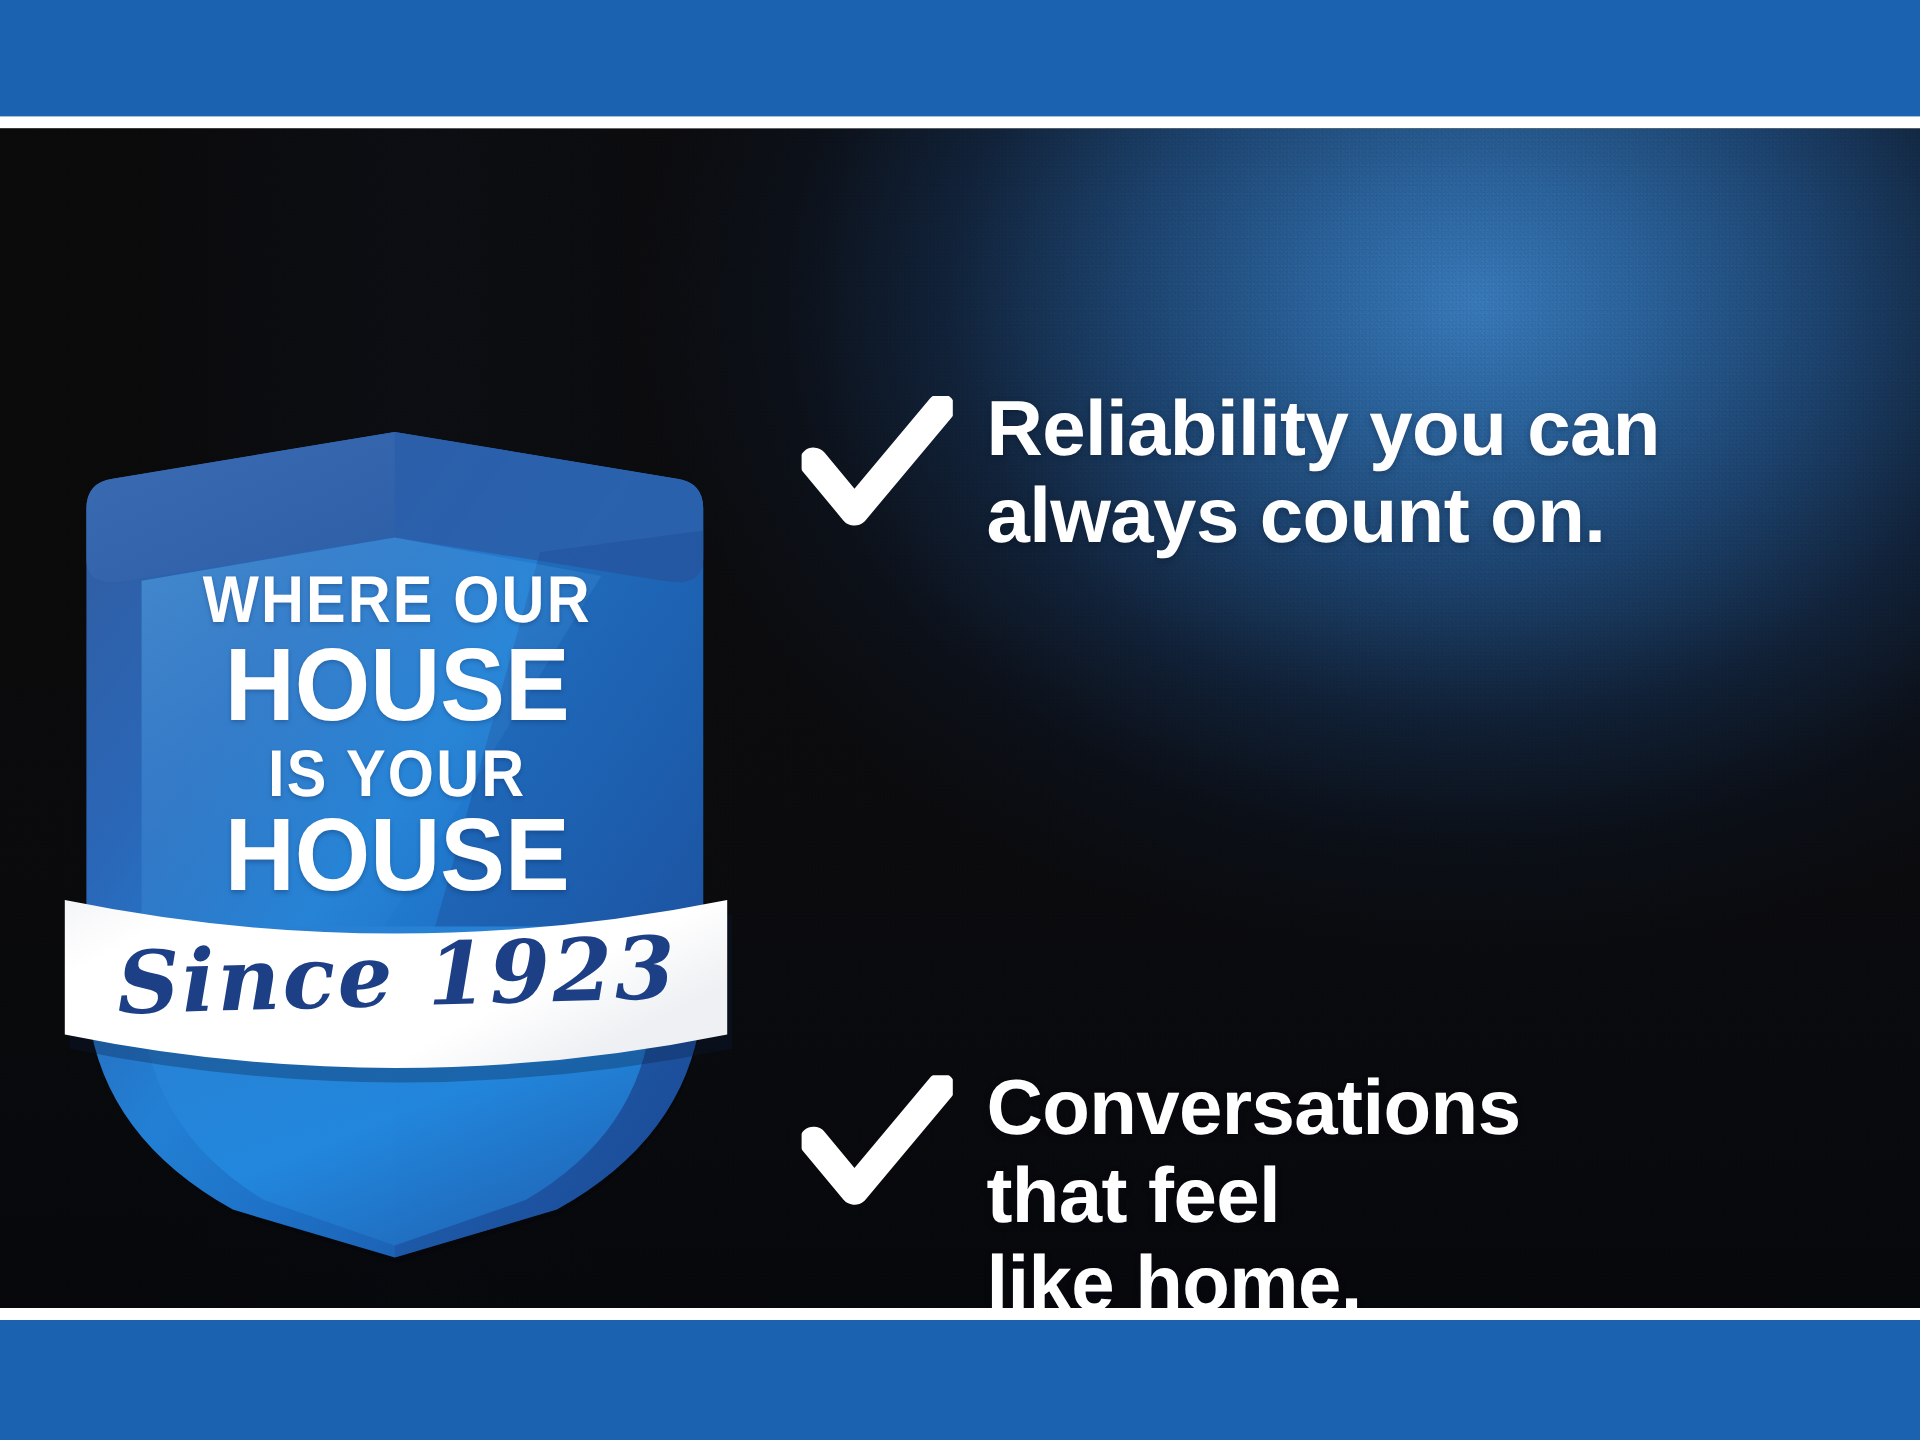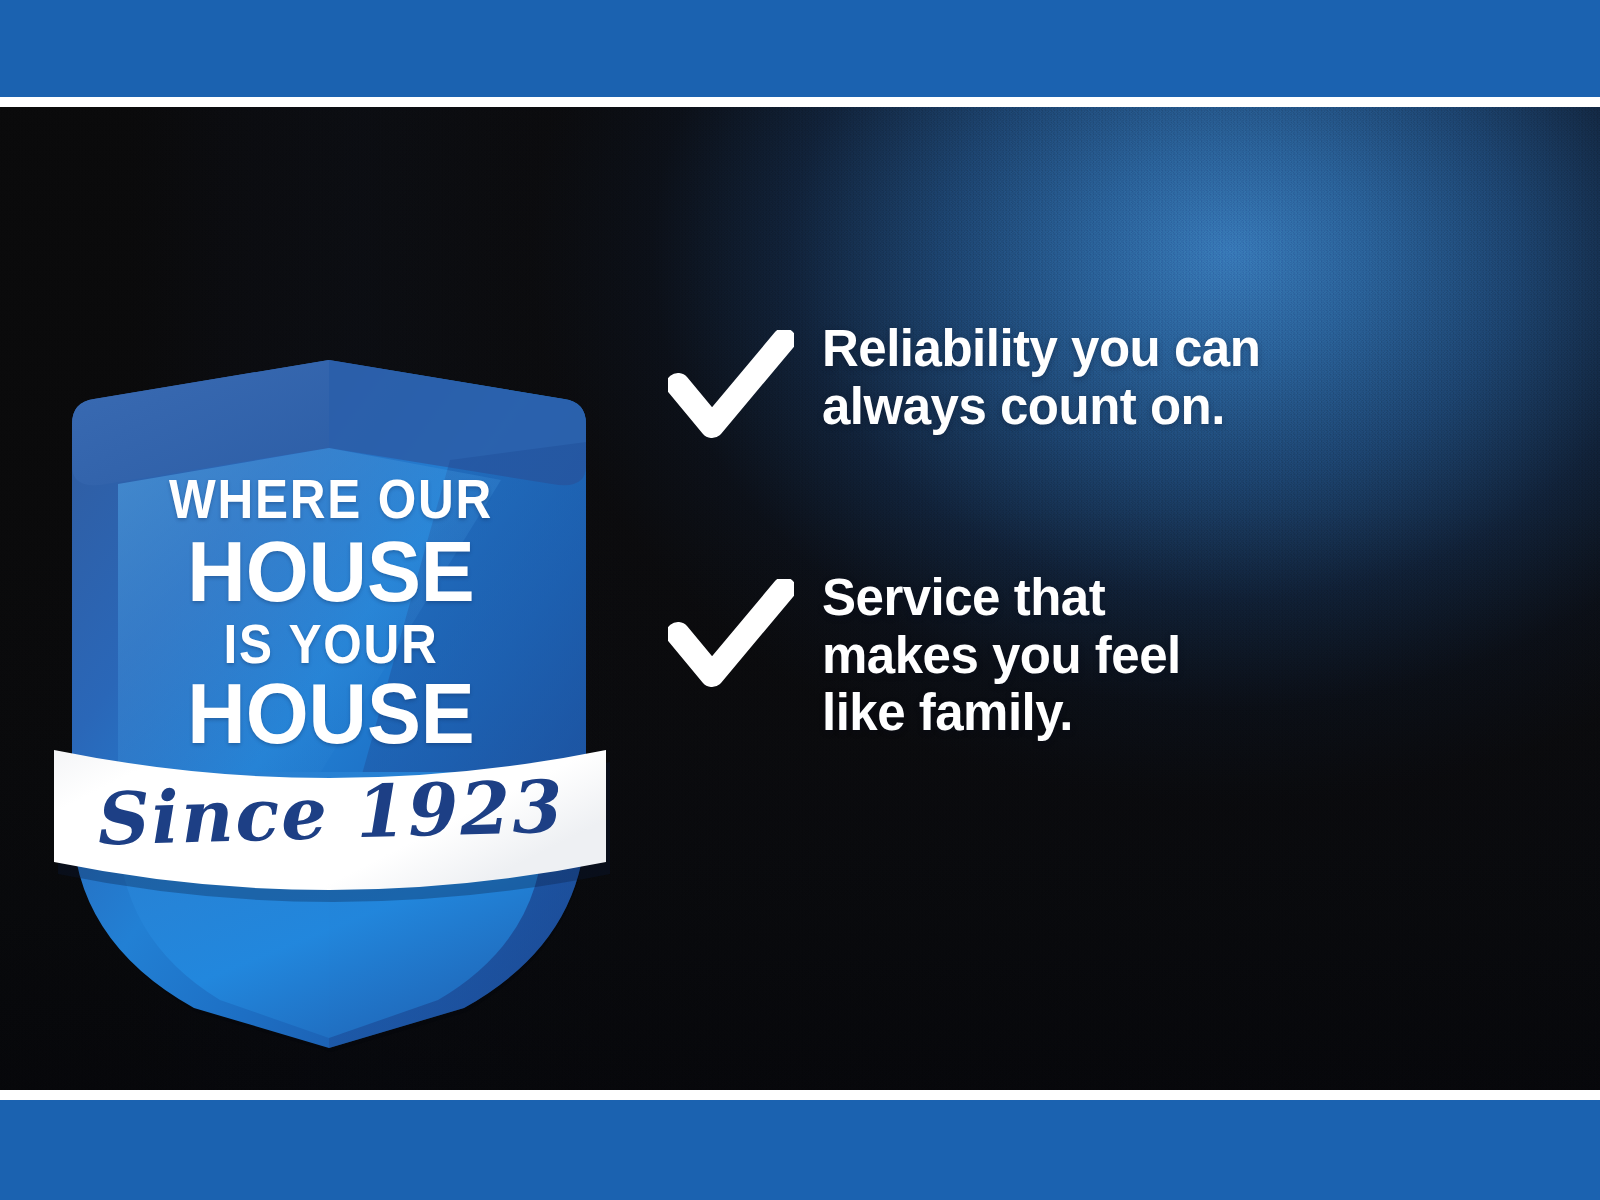--- a/index.html
+++ b/index.html
@@ -148,21 +148,21 @@
     flex: 0 0 auto;
     width: 128px;
     padding-top: 10px;
   }
   .check-wrap svg { display: block; width: 126px; height: 120px; }
 
   .bullet-text {
     color: #ffffff;
     font-family: "Liberation Sans", sans-serif;
     font-weight: 700;
-    font-size: 51px;
+    font-size: 65px;
     line-height: 1.13;
     letter-spacing: -0.5px;
     white-space: pre-line;
     text-shadow: 0 2px 6px rgba(0,10,30,0.30);
   }
 </style>
 </head>
 <body>
 
 <div id="canvas">
@@ -246,30 +246,30 @@
       <div class="bullet" id="bullet-0">
         <div class="check-wrap">
           <svg viewBox="0 0 126 120" xmlns="http://www.w3.org/2000/svg" aria-hidden="true">
             <path d="M 10 55 L 44 96 L 116 10" fill="none" stroke="#ffffff" stroke-width="24" stroke-linecap="round" stroke-linejoin="round"></path>
           </svg>
         </div>
         <div class="bullet-text">Reliability you can
 always count on.</div>
       </div>
 
-      <div class="bullet" id="bullet-1">
+
+      <div class="bullet" id="bullet-2">
         <div class="check-wrap">
           <svg viewBox="0 0 126 120" xmlns="http://www.w3.org/2000/svg" aria-hidden="true">
             <path d="M 10 55 L 44 96 L 116 10" fill="none" stroke="#ffffff" stroke-width="24" stroke-linecap="round" stroke-linejoin="round"></path>
           </svg>
         </div>
-        <div class="bullet-text">Service that
-makes you feel
-like family.</div>
+        <div class="bullet-text">Conversations
+that feel
+like home.</div>
       </div>
-
 
     </div>
   </div>
 
   <div class="bar" id="bar-bottom" style="background: rgb(27, 98, 176);"></div>
 
 </div>
 
 </body></html>

